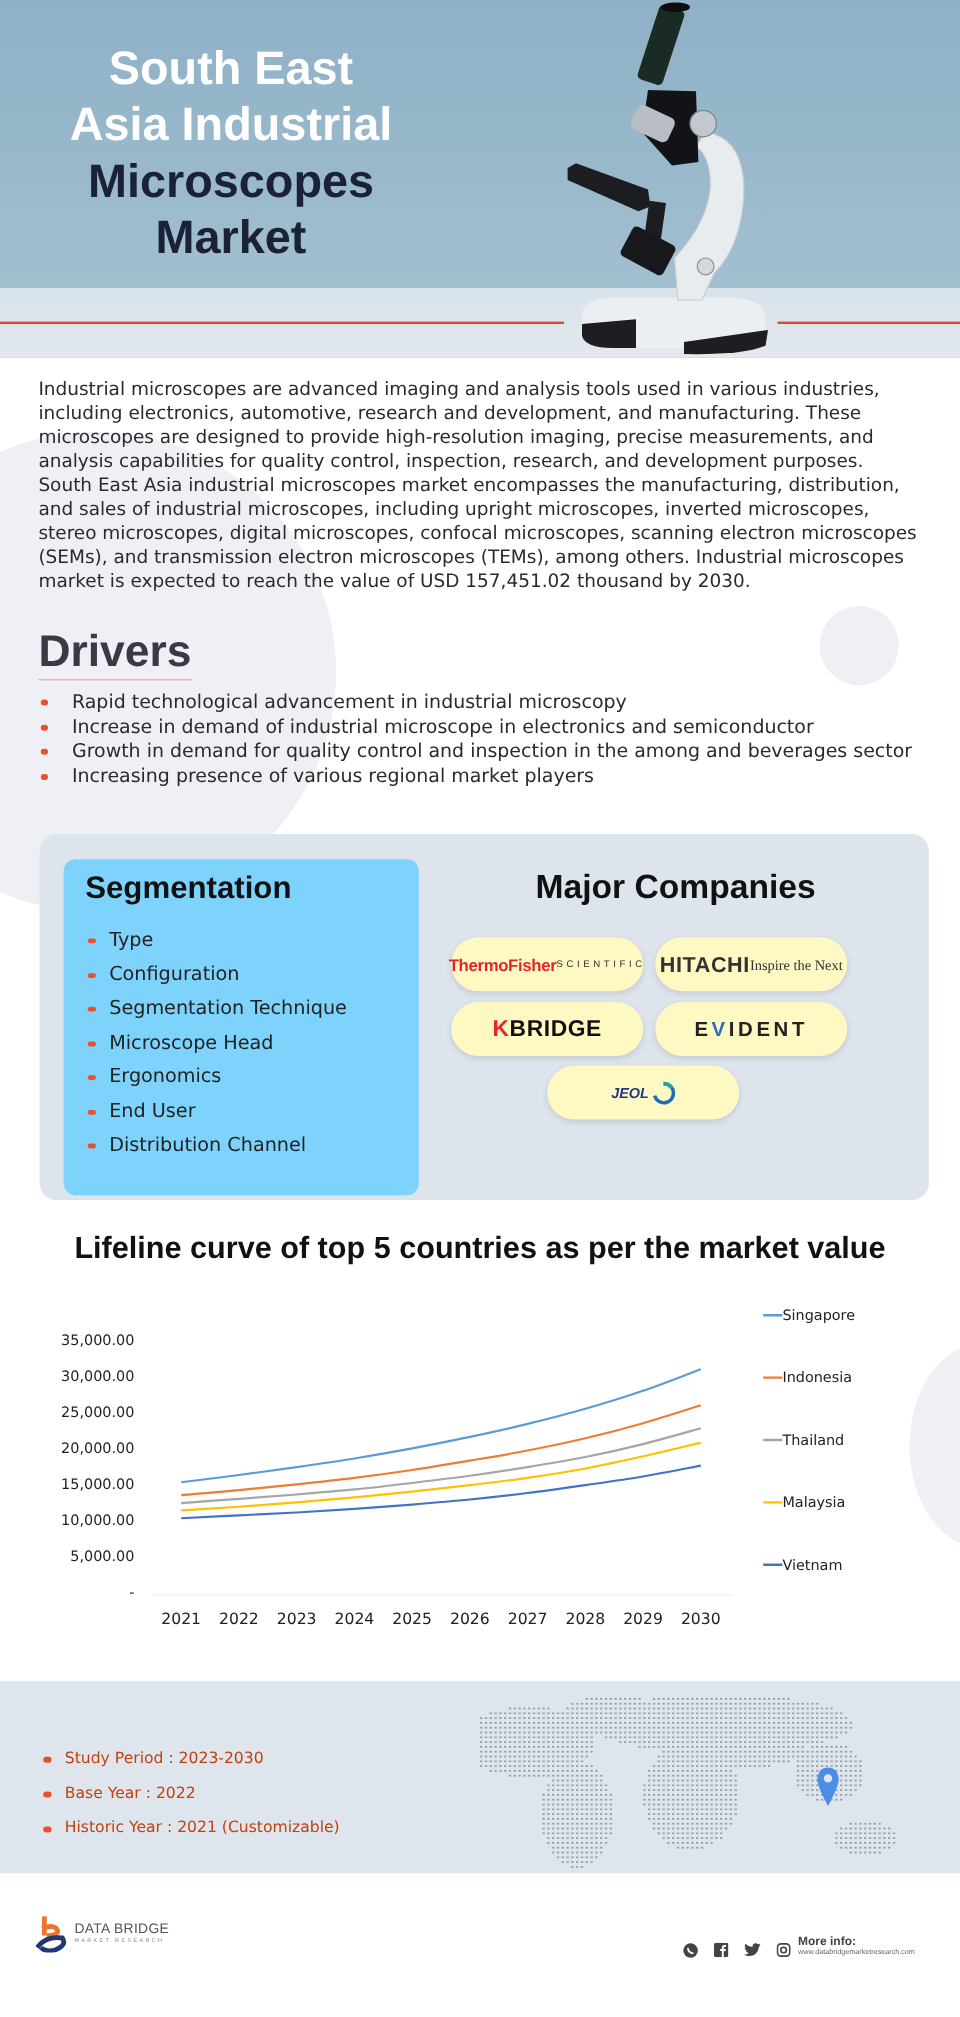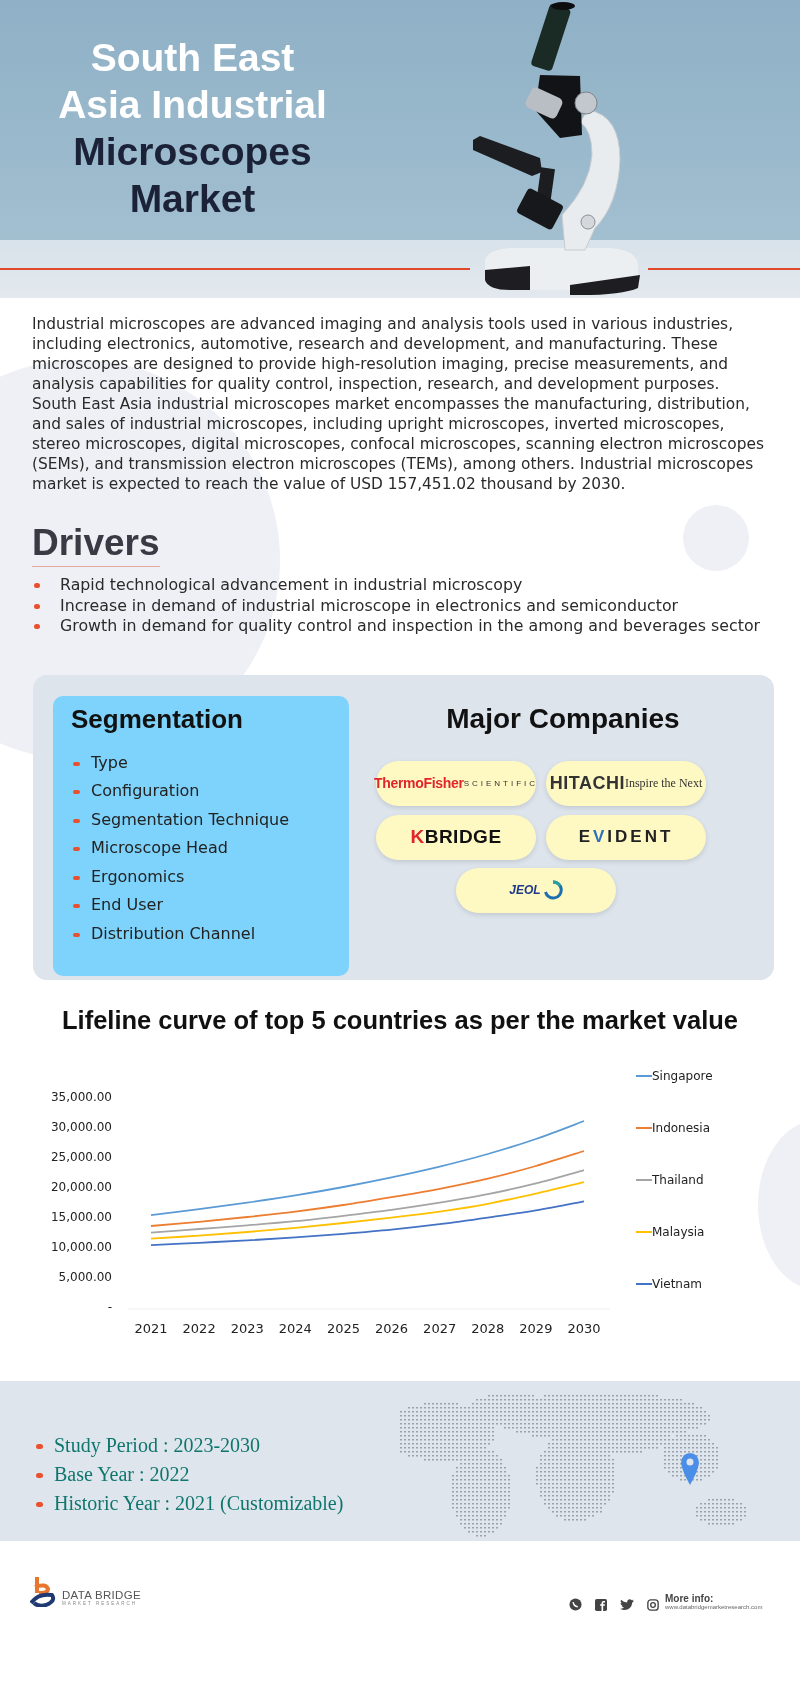--- a/index.html
+++ b/index.html
@@ -64,27 +64,27 @@
       font-family: "Liberation Sans", sans-serif; font-weight: 700; font-size: 25.5px; color: #111; }
     .chart-wrap { position: relative; z-index: 1; width: 800px; height: 310px; margin-top: 6px; }
     .chart-wrap svg { position: absolute; left: 0; top: 0; }
     .ytick { font-family: "DejaVu Sans", sans-serif; font-size: 12px; fill: #222; }
     .xtick { font-family: "DejaVu Sans", sans-serif; font-size: 13px; fill: #222; }
     .leg { font-family: "DejaVu Sans", sans-serif; font-size: 12px; fill: #222; }
 
     
     .info { position: relative; z-index: 1; margin-top: 30px; width: 800px; height: 160px; background: #dfe5ec; }
     .info ul { list-style: none; position: absolute; left: 34px; top: 50px; }
-    .info li { position: relative; padding-left: 20px; font-size: 20px; line-height: 29px; color: #0f766e; font-family: Liberation Serif, serif; }
+    .info li { position: relative; padding-left: 20px; font-size: 13px; line-height: 29px; color: #c2410c; }
     .info li::before { content: ""; position: absolute; left: 2px; top: 13px; width: 7px; height: 5px; border-radius: 3px; background: #e9502e; }
     .worldmap { position: absolute; left: 400px; top: 0; width: 400px; height: 160px; }
 
     
     .footer { position: relative; z-index: 1; height: 111px; }
-    .brand { position: absolute; left: 30px; top: 34px; display: flex; align-items: flex-end; gap: 6px; }
+    .brand { position: absolute; left: 30px; top: 34px; display: flex; align-items: center; gap: 6px; }
     .brand-name { font-family: "Liberation Sans", sans-serif; font-size: 11.5px; color: #555; letter-spacing: 0.3px; line-height: 12px; }
     .brand-sub { font-family: "Liberation Sans", sans-serif; font-size: 4.5px; color: #888; letter-spacing: 2px; line-height: 6px; }
     .social { position: absolute; left: 568px; top: 57px; display: flex; gap: 12px; align-items: center; }
     .social span { width: 14px; height: 14px; display: inline-flex; align-items: center; justify-content: center; }
     .more { position: absolute; left: 665px; top: 52px; }
     .more .l1 { font-family: "Liberation Sans", sans-serif; font-weight: 700; font-size: 10px; color: #444; }
     .more .l2 { font-family: "Liberation Sans", sans-serif; font-size: 6px; color: #666; }
   </style>
 </head>
 <body>
@@ -126,20 +126,21 @@
 </div>
 
 <p class="intro">Industrial microscopes are advanced imaging and analysis tools used in various industries, including electronics, automotive, research and development, and manufacturing. These microscopes are designed to provide high-resolution imaging, precise measurements, and analysis capabilities for quality control, inspection, research, and development purposes. South East Asia industrial microscopes market encompasses the manufacturing, distribution, and sales of industrial microscopes, including upright microscopes, inverted microscopes, stereo microscopes, digital microscopes, confocal microscopes, scanning electron microscopes (SEMs), and transmission electron microscopes (TEMs), among others. Industrial microscopes market is expected to reach the value of USD 157,451.02 thousand by 2030.</p>
 
 <section class="drivers">
   <h2>Drivers</h2>
   <ul class="bullets">
     <li>Rapid technological advancement in industrial microscopy</li>
     <li>Increase in demand of industrial microscope in electronics and semiconductor</li>
     <li>Growth in demand for quality control and inspection in the among and beverages sector</li>
+    <li>Increasing presence of various regional market players</li>
   </ul>
 </section>
 
 <section class="panel">
   <div class="seg-card">
     <h3>Segmentation</h3>
     <ul class="seg-list">
       <li>Type</li>
       <li>Configuration</li>
       <li>Segmentation Technique</li>

